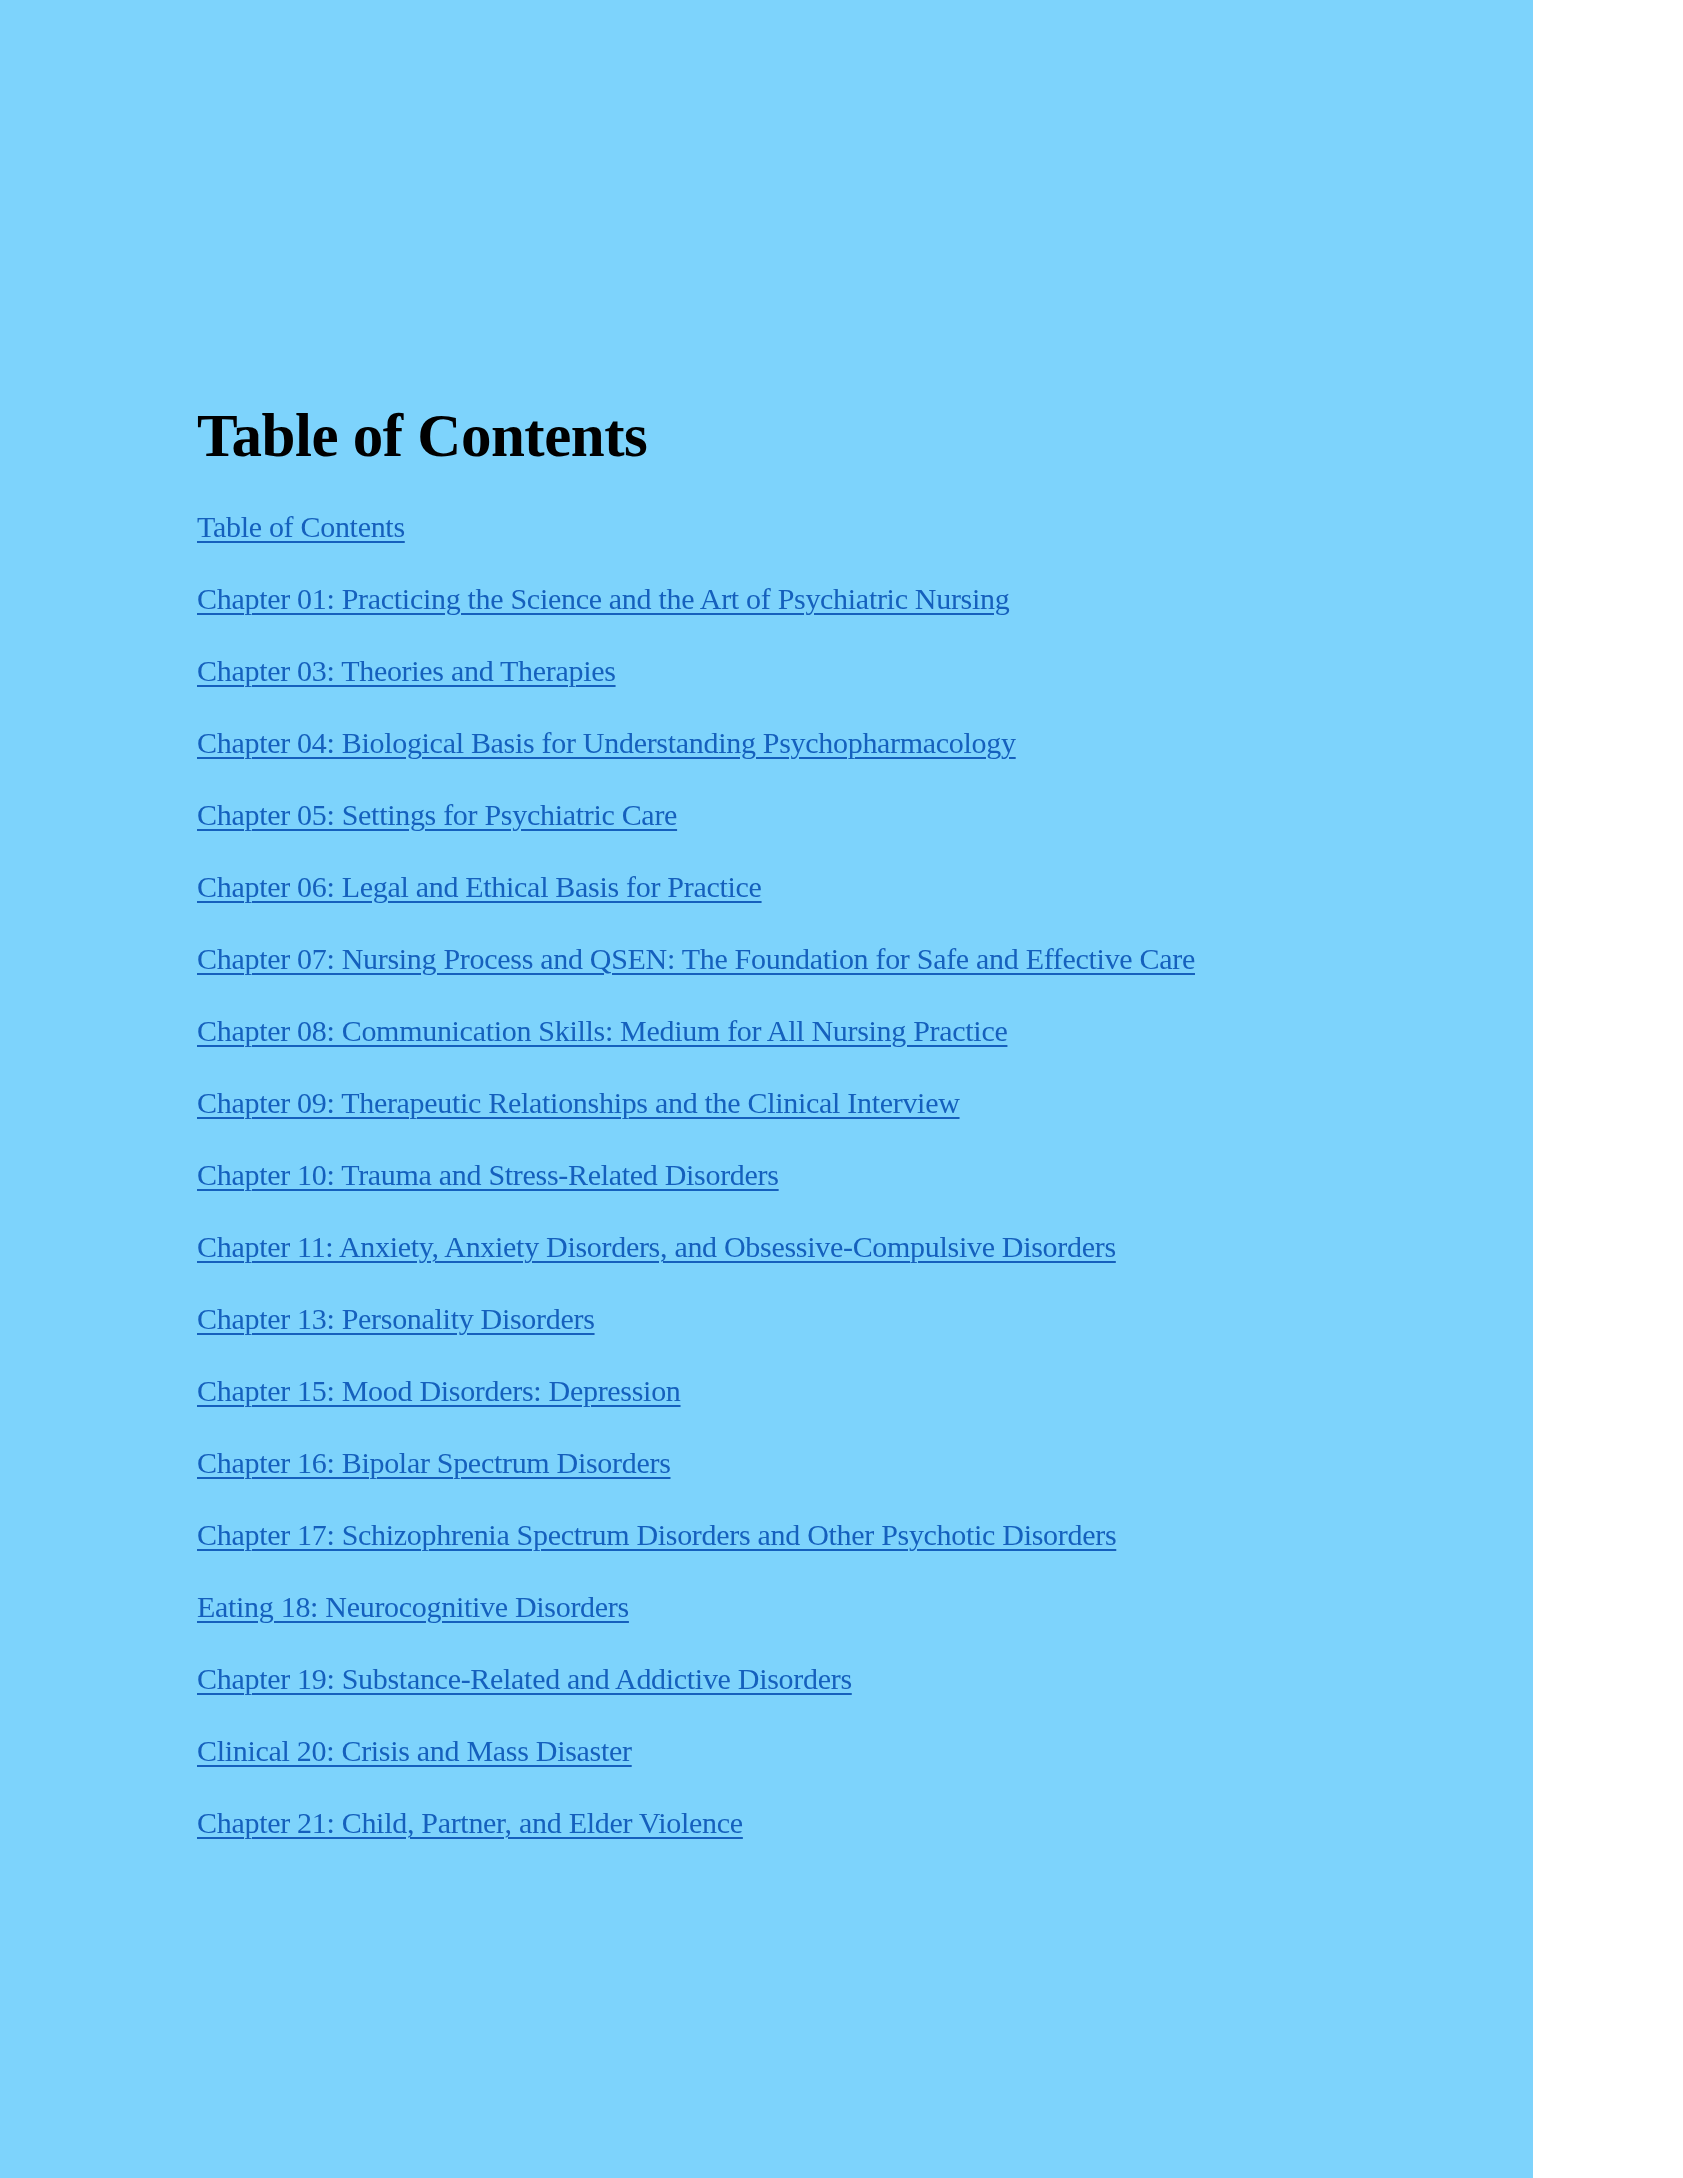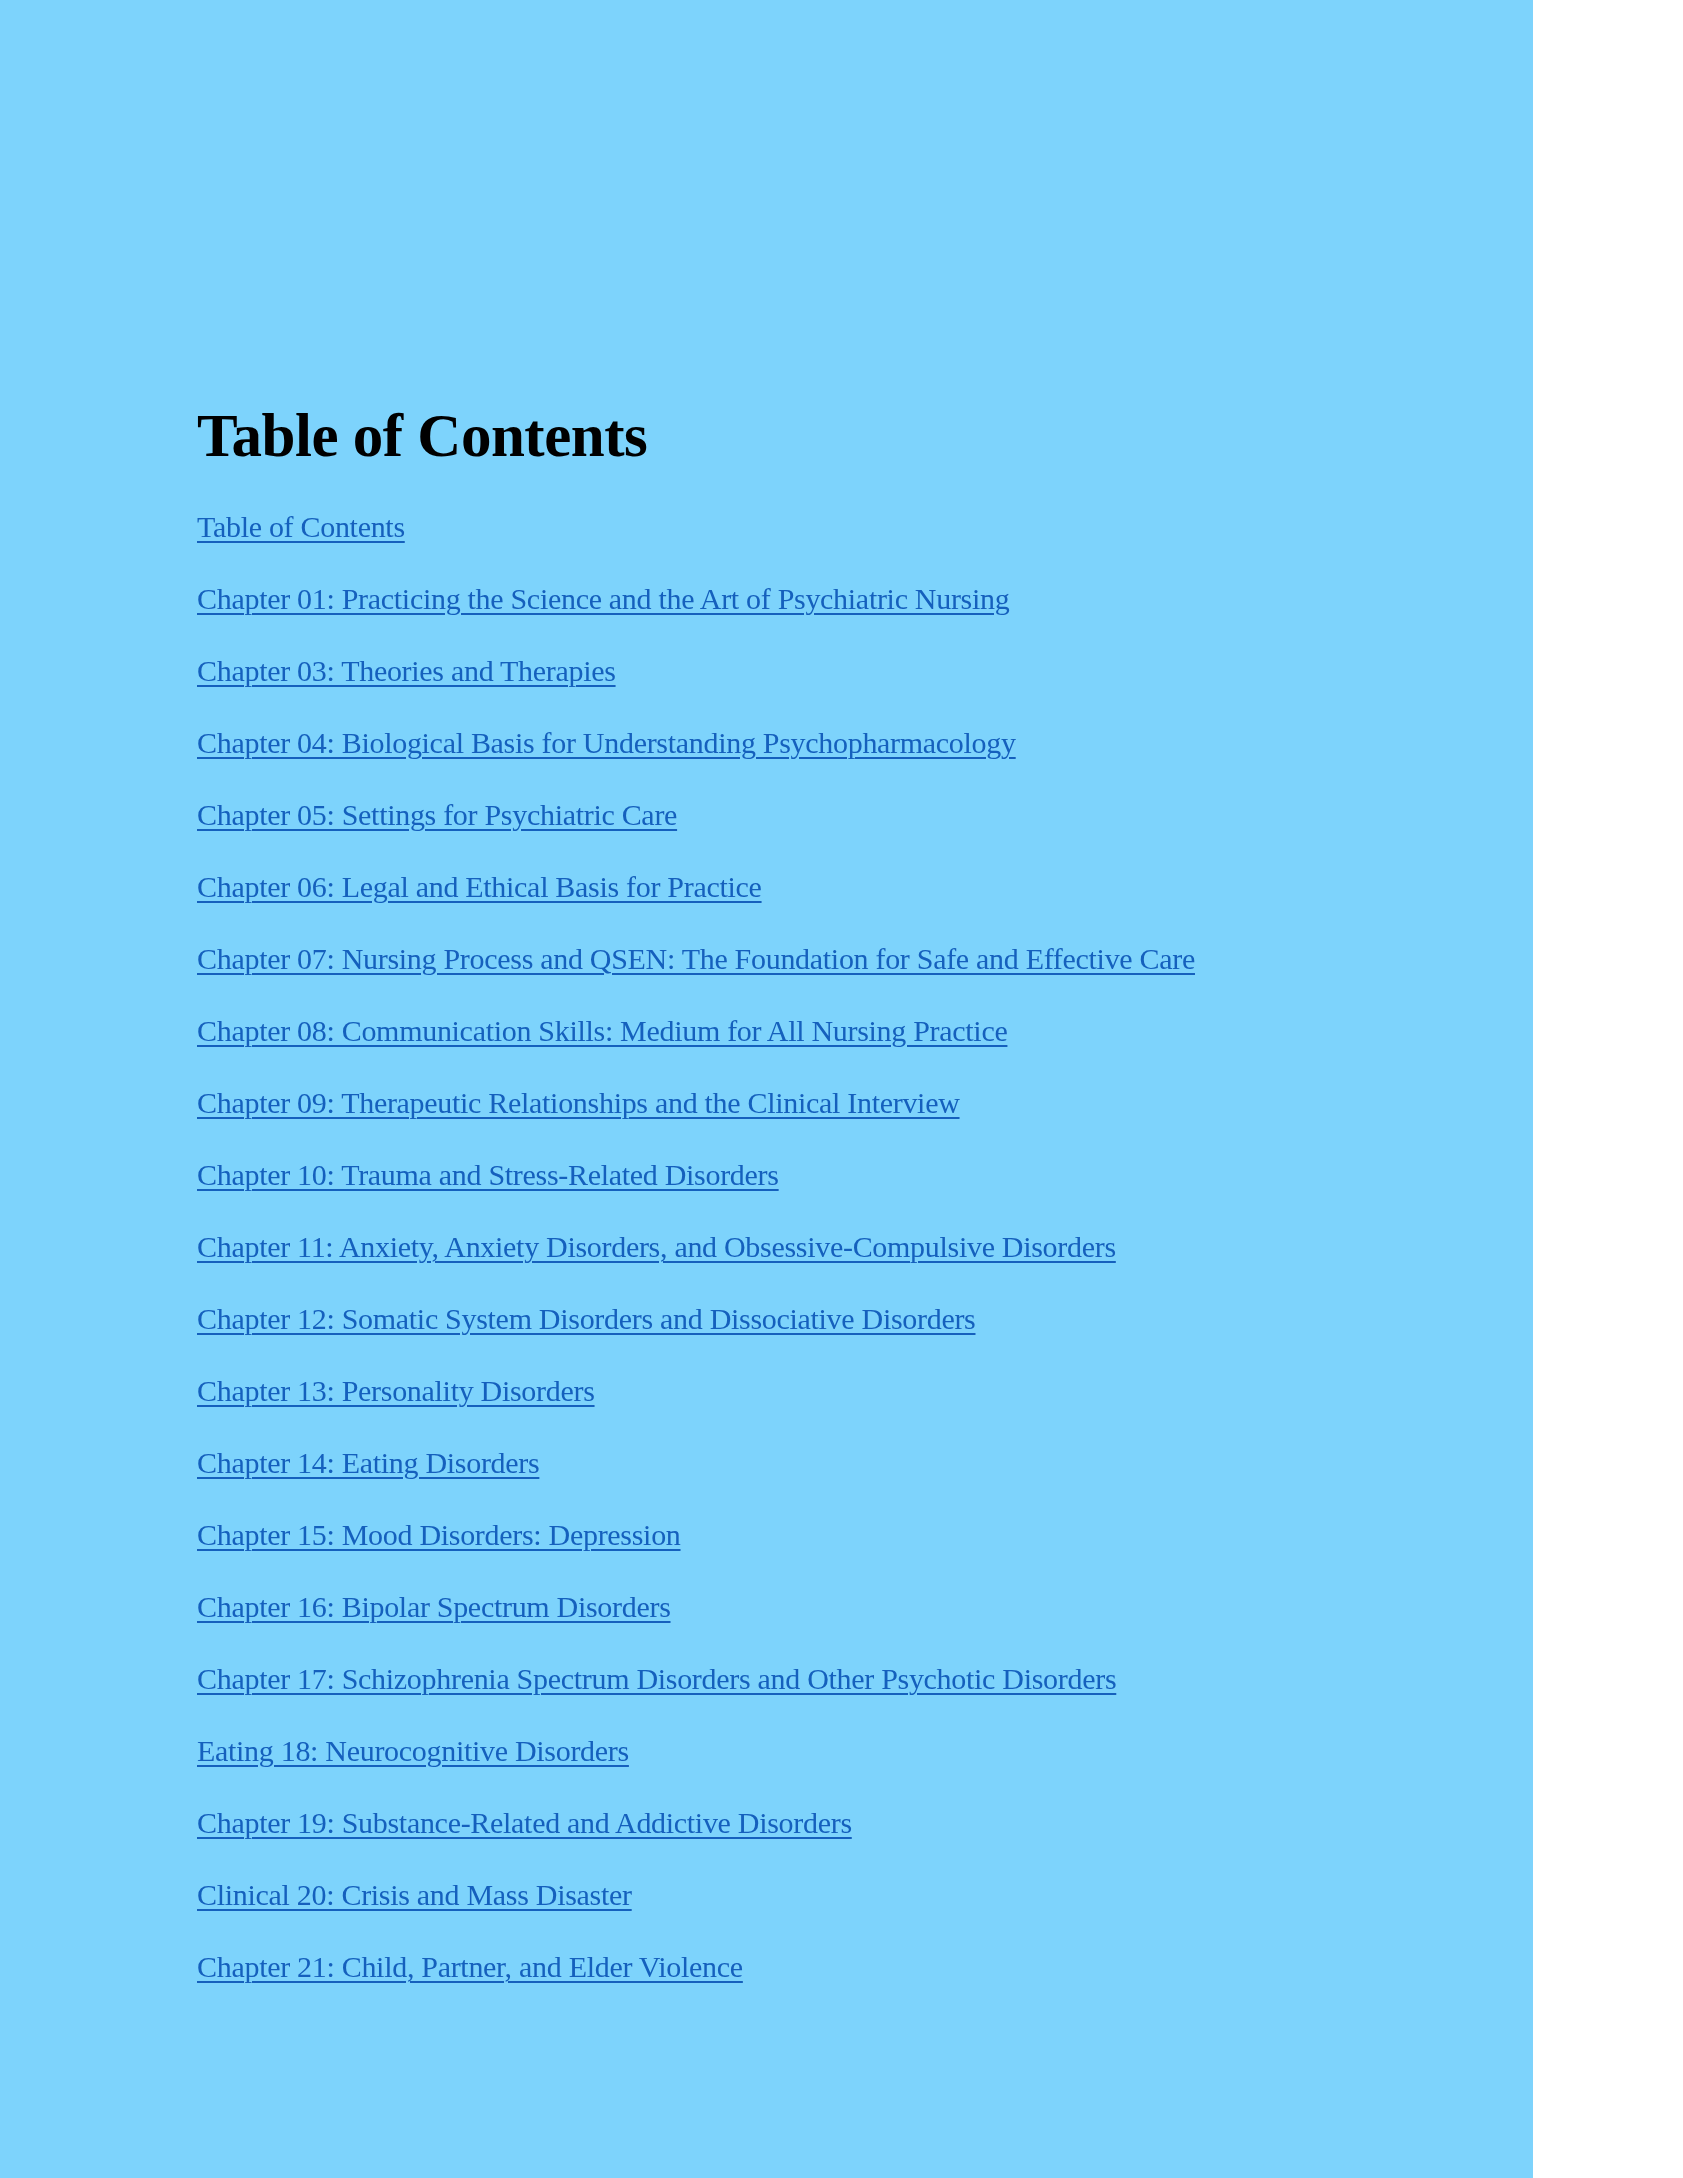--- a/index.html
+++ b/index.html
@@ -30,23 +30,21 @@
     <li><a href="#">Chapter 01: Practicing the Science and the Art of Psychiatric Nursing</a></li>
     <li><a href="#">Chapter 03: Theories and Therapies</a></li>
     <li><a href="#">Chapter 04: Biological Basis for Understanding Psychopharmacology</a></li>
     <li><a href="#">Chapter 05: Settings for Psychiatric Care</a></li>
     <li><a href="#">Chapter 06: Legal and Ethical Basis for Practice</a></li>
     <li><a href="#">Chapter 07: Nursing Process and QSEN: The Foundation for Safe and Effective Care</a></li>
     <li><a href="#">Chapter 08: Communication Skills: Medium for All Nursing Practice</a></li>
     <li><a href="#">Chapter 09: Therapeutic Relationships and the Clinical Interview</a></li>
     <li><a href="#">Chapter 10: Trauma and Stress-Related Disorders</a></li>
     <li><a href="#">Chapter 11: Anxiety, Anxiety Disorders, and Obsessive-Compulsive Disorders</a></li>
-    <li><a href="#">Chapter 12: Somatic System Disorders and Dissociative Disorders</a></li>
     <li><a href="#">Chapter 13: Personality Disorders</a></li>
-    <li><a href="#">Chapter 14: Eating Disorders</a></li>
     <li><a href="#">Chapter 15: Mood Disorders: Depression</a></li>
     <li><a href="#">Chapter 16: Bipolar Spectrum Disorders</a></li>
     <li><a href="#">Chapter 17: Schizophrenia Spectrum Disorders and Other Psychotic Disorders</a></li>
     <li><a href="#">Eating 18: Neurocognitive Disorders</a></li>
     <li><a href="#">Chapter 19: Substance-Related and Addictive Disorders</a></li>
     <li><a href="#">Clinical 20: Crisis and Mass Disaster</a></li>
     <li><a href="#">Chapter 21: Child, Partner, and Elder Violence</a></li>
   </ul>
 </div>
 

